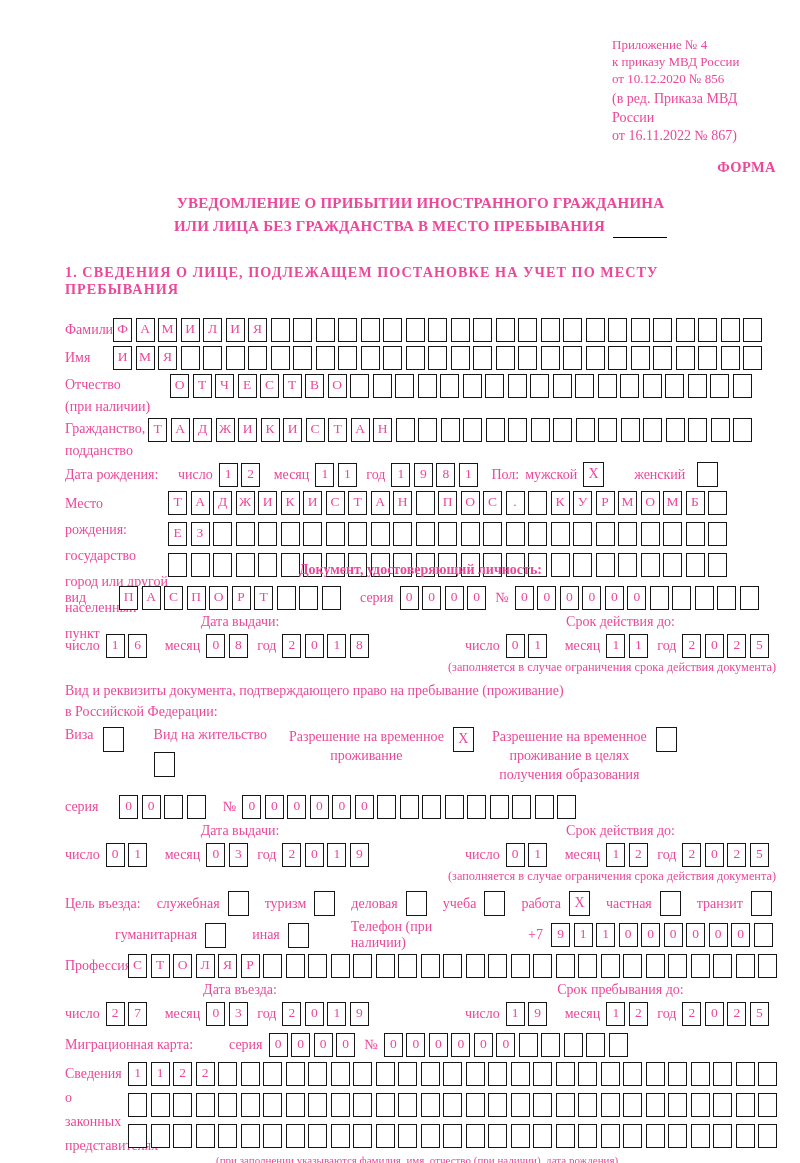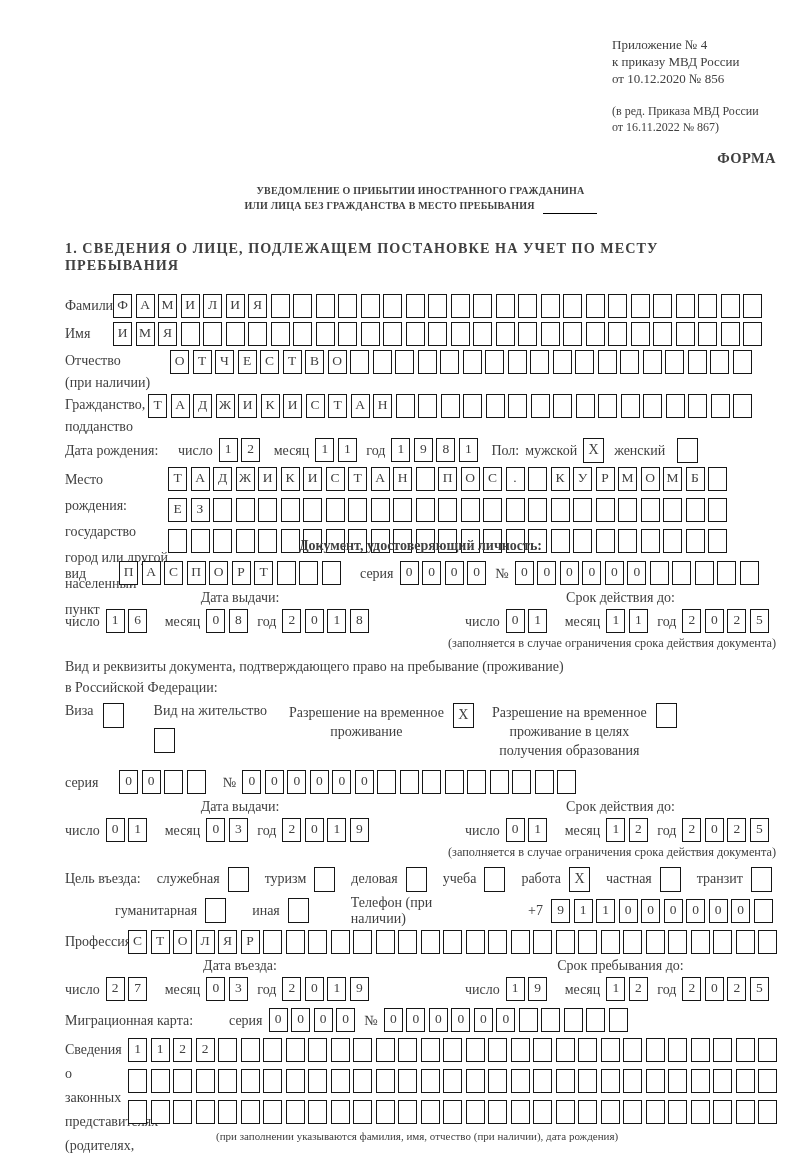--- a/index.html
+++ b/index.html
@@ -1,24 +1,24 @@
 <!DOCTYPE html>
 <html><head>
 <meta charset="utf-8">
 <style>
   html,body{margin:0;padding:0;background:#888;}
   .page{
-    width:800px;height:1163px;background:#fff;color:#404040;
+    width:800px;height:1163px;background:#fff;color:#ec4899;
     font-family:"Liberation Serif","DejaVu Serif",serif;font-size:14px;
     box-sizing:border-box;padding:36px 24px 0 65px;overflow:hidden;position:relative;
   }
   .hdr{margin-left:auto;width:164px;font-size:13px;line-height:1.32;}
-  .hdr-small{font-size:12px;margin-top:17px;line-height:1.3;}
+  .hdr-small{font-size:14px;margin-top:3px;line-height:1.3;}
   .forma{margin-top:14px;text-align:right;font-weight:bold;font-size:14.5px;letter-spacing:.4px;}
-  .title{margin-top:16px;text-align:center;font-weight:bold;font-size:10px;line-height:1.5;letter-spacing:.2px;}
+  .title{margin-top:16px;text-align:center;font-weight:bold;font-size:15px;line-height:1.5;letter-spacing:.2px;}
   .blank{display:inline-block;width:54px;border-bottom:1.6px solid #000;margin-left:8px;}
   .sec{margin-top:26px;font-weight:bold;font-size:14.2px;letter-spacing:1.05px;}
   .frow{display:flex;align-items:flex-start;margin-top:4px;}
   .flabel{flex:none;font-size:14px;line-height:24px;}
   .flabel div{line-height:22px;}
   .w48{width:48px;} .w63{width:63px;} .w83{width:83px;} .w103{width:103px;} .w105{width:105px;} .w107{width:107px;font-family:Liberation Serif, serif;} .w158{width:158px;}
   .cells{display:flex;flex:none;}
   .cell{
     flex:none;box-sizing:border-box;width:19px;height:24px;border:1.7px solid #161616;
     margin-right:3.5px;text-align:center;font-size:13.5px;line-height:20px;background:#fff;
@@ -230,21 +230,21 @@
     <span class="dl">год</span>
     <span class="cells">
         <span class="cell">1</span>
         <span class="cell">9</span>
         <span class="cell">8</span>
         <span class="cell">1</span>
       </span>
     <span class="dl" style="margin-left:4px;">Пол:</span>
     <span class="dl">мужской</span>
     <span class="chk">X</span>
-    <span class="dl" style="margin-left:4px;">женский</span>
+    <span class="dl" style="margin-left:24px;">женский</span>
     <span class="chk" style="margin-left:6px;"></span>
   </div>
 
   <div class="frow" style="margin-top:4px;height:97px;">
     <span class="flabel w103 lh26">
       <div>Место рождения:</div>
       <div>государство</div>
       <div>город или другой</div>
       <div>населенный пункт</div>
     </span>

